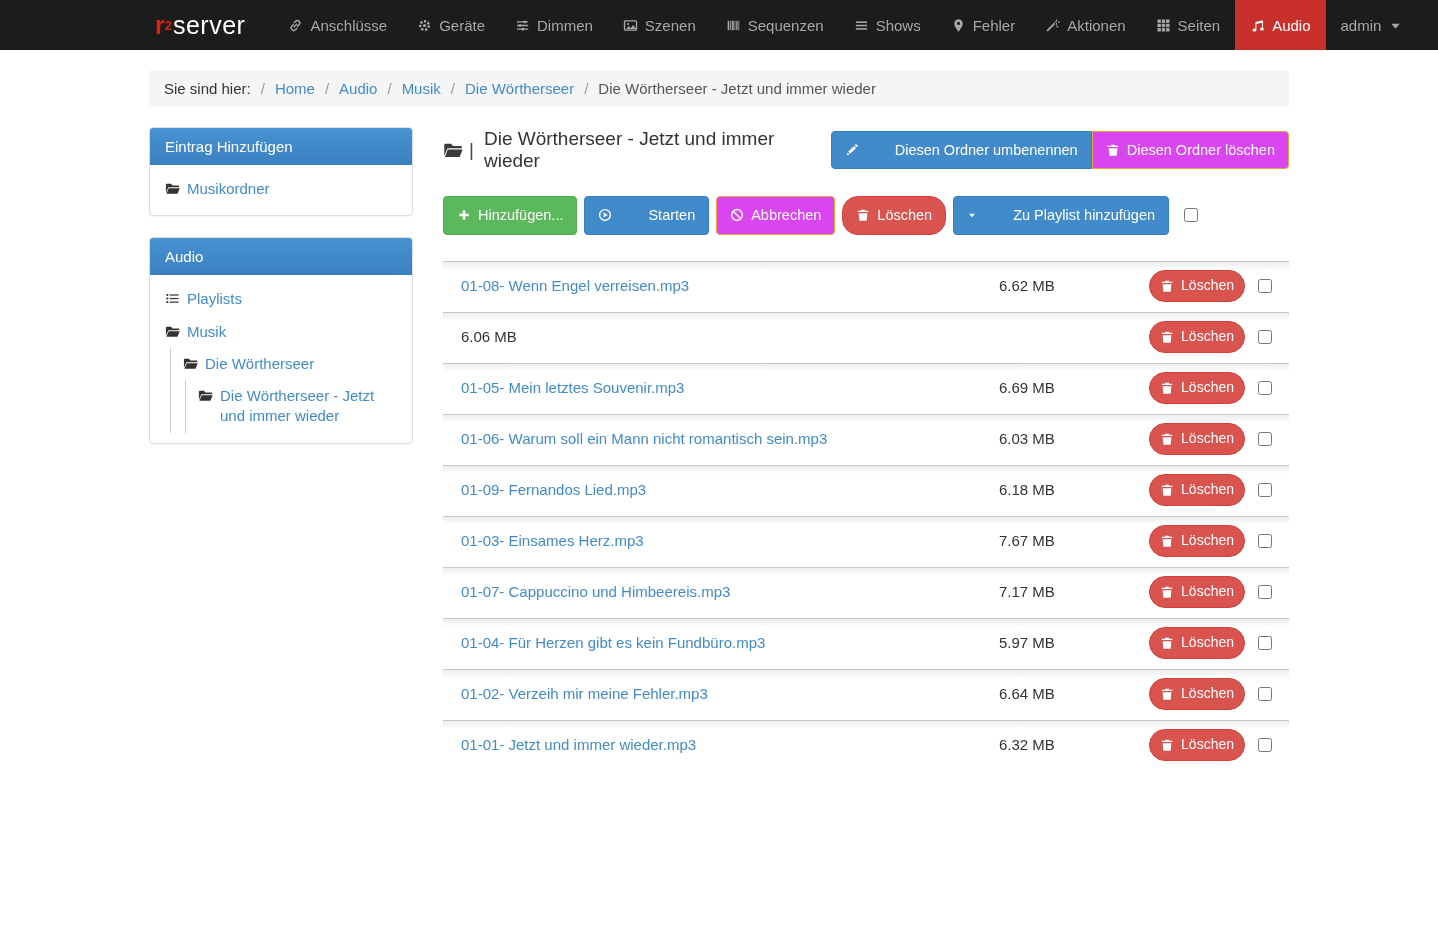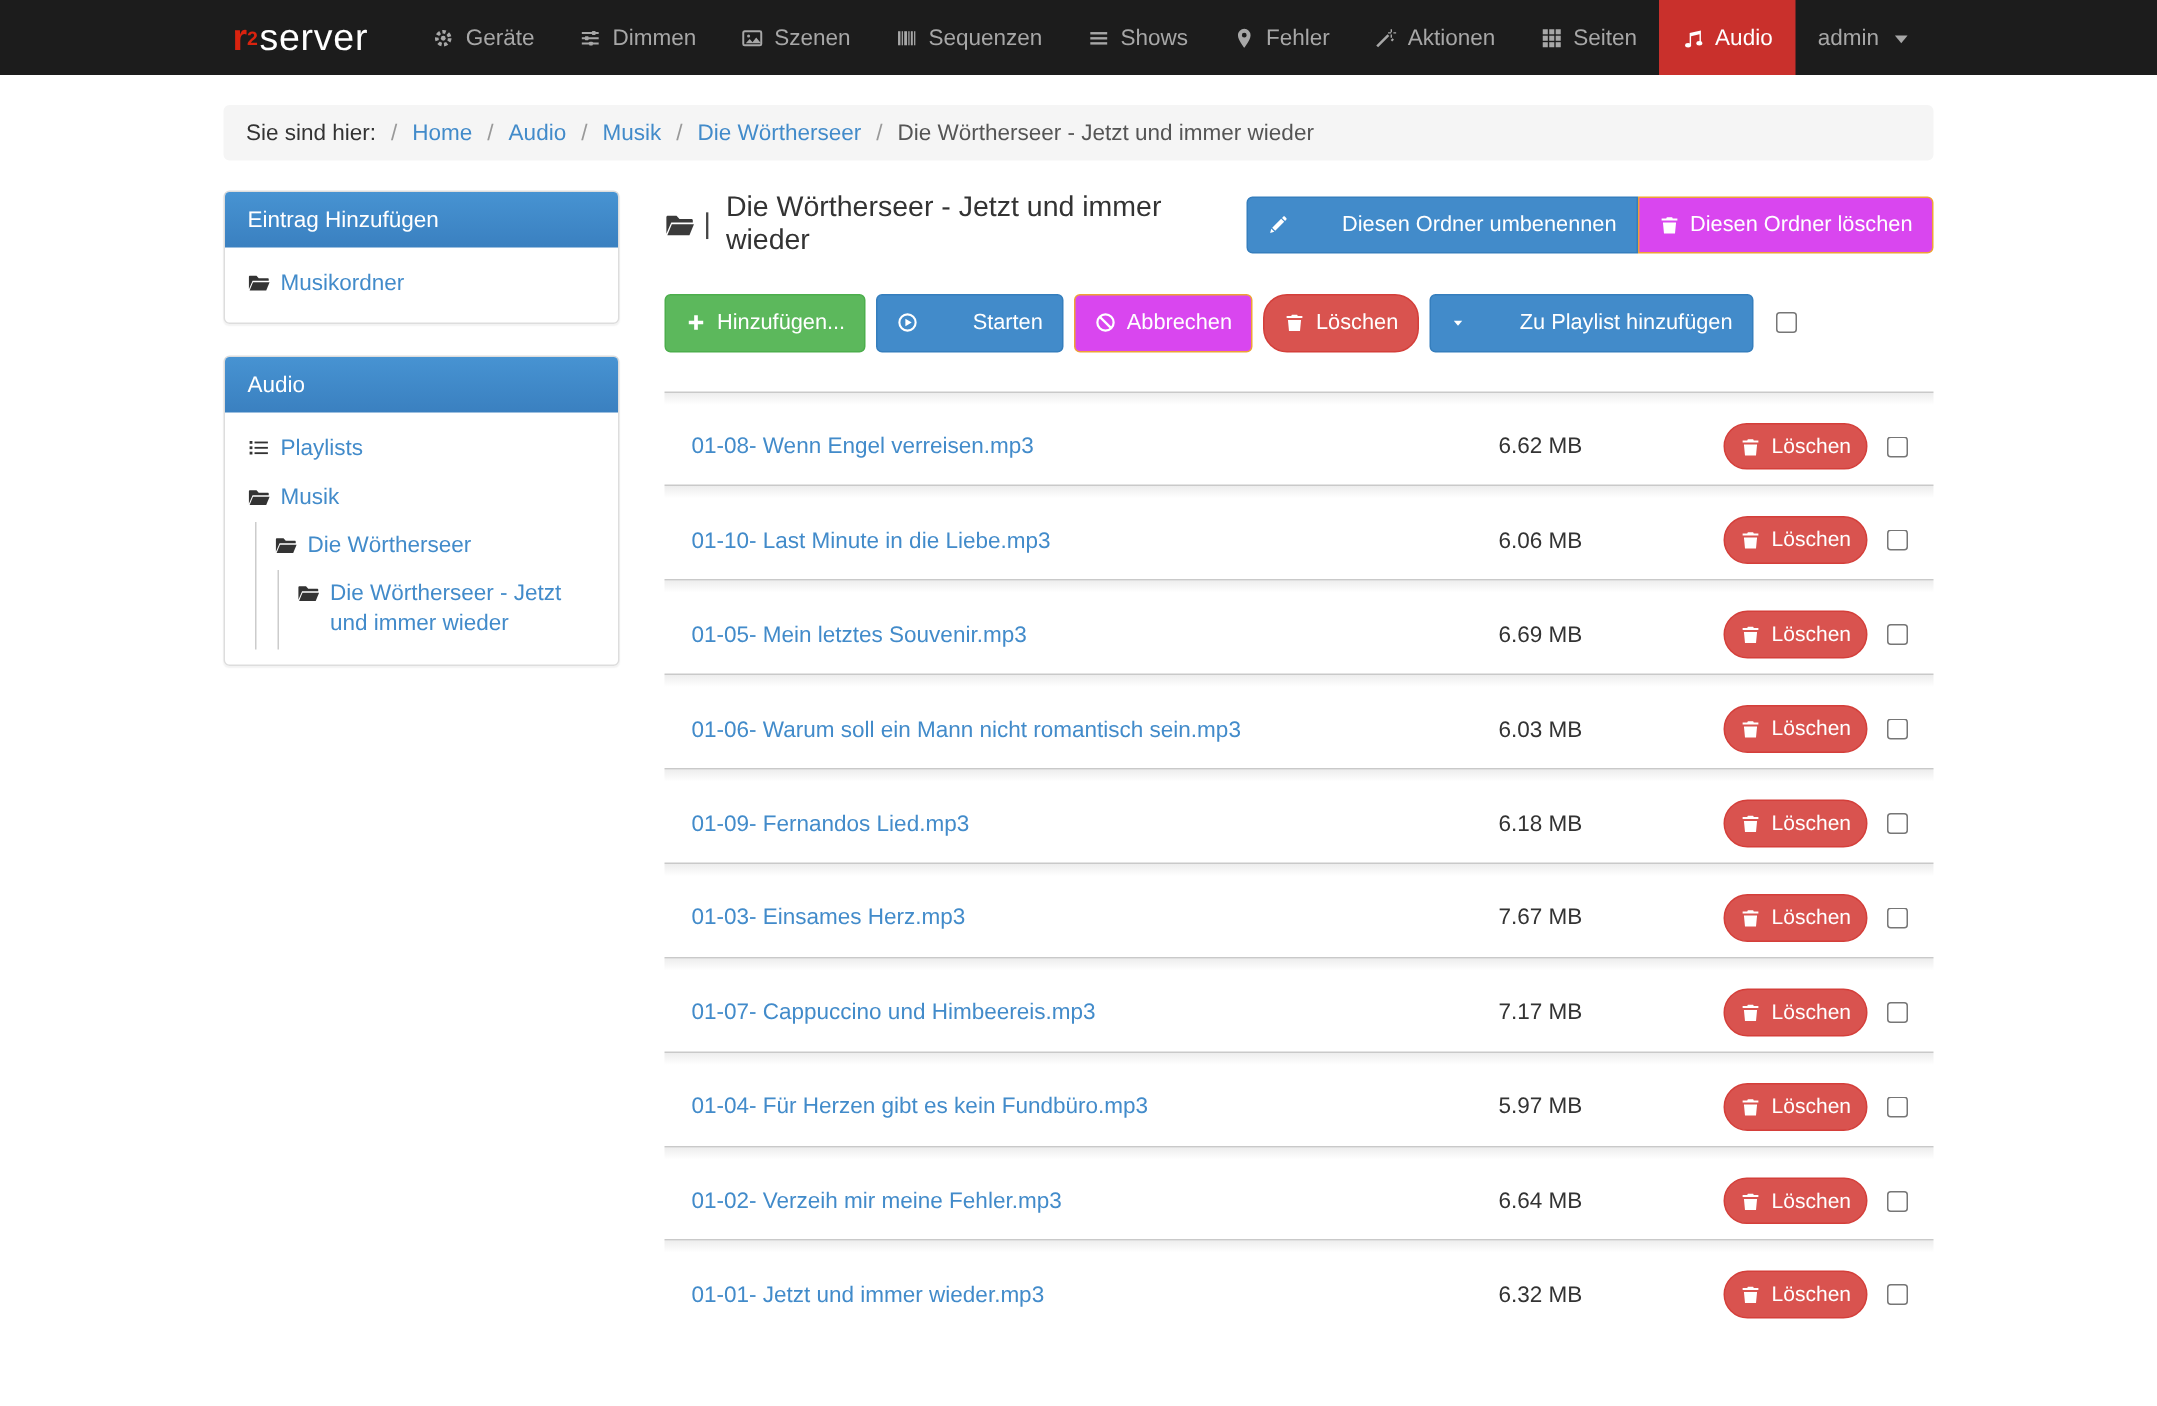--- a/index.html
+++ b/index.html
@@ -60,21 +60,21 @@
 
   
   .title-row { display:flex; justify-content:space-between; align-items:center; margin:1px 0 24px; }
   .page-title { display:flex; align-items:center; gap:6px; font-size:19px; color:#333; }
   .page-title .ic { width:20px; height:20px; color:#3a3a3a; }
   .title-sep { color:#444; font-size:19px; margin-right:4px; }
   .toolbar { display:flex; align-items:center; gap:7px; margin-bottom:26px; }
   .toolbar input { width:14px; height:14px; margin-left:8px; }
 
   
-  .file-row { display:flex; align-items:center; border-top:1px solid #c9c9c9; background:linear-gradient(to bottom,#ededed,#ffffff 8px); padding:20px 14px 10px 18px; min-height:51px; }
+  .file-row { display:flex; align-items:center; border-top:1px solid #c9c9c9; background:linear-gradient(to bottom,#ededed,#ffffff 8px); padding:8px 14px 10px 18px; min-height:51px; }
   .file-link { width:538px; flex:none; color:#428bca; text-decoration:none; font-size:15px; }
   .file-size { flex:1; font-size:15px; color:#333; }
   .file-row input { width:14px; height:14px; margin-left:13px; }
 </style>
 </head>
 <body>
 
 <svg width="0" height="0" style="position:absolute" aria-hidden="true">
   <defs>
     <symbol id="i-link" viewBox="0 0 16 16">
@@ -185,20 +185,28 @@
 </svg>
 
 <nav class="navbar">
   <div class="nav-inner">
     <a class="brand" href="#">
       <span class="r">r</span>
         <sup>2</sup>
         <span class="rest">server</span>
     </a>
     <ul class="nav">
+      <li>
+          <a href="#">
+            <svg class="ic">
+              <use href="#i-link"></use>
+            </svg>
+            <span>Anschlüsse</span>
+          </a>
+        </li>
       <li>
           <a href="#">
             <svg class="ic">
               <use href="#i-gear"></use>
             </svg>
             <span>Geräte</span>
           </a>
         </li>
       <li>
           <a href="#">
@@ -407,21 +415,20 @@
     <button class="btn btn-danger btn-sm">
       <svg class="ic">
               <use href="#i-trash"></use>
             </svg>
       <span class="lbl">Löschen</span>
     </button>
     <input type="checkbox" style="">
   </div>
 
   <div class="file-row">
-    <a class="file-link" href="#">01-10- Last Minute in die Liebe.mp3</a>
     <span class="file-size">6.06 MB</span>
     <button class="btn btn-danger btn-sm">
       <svg class="ic">
               <use href="#i-trash"></use>
             </svg>
       <span class="lbl">Löschen</span>
     </button>
     <input type="checkbox" style="">
   </div>
 

